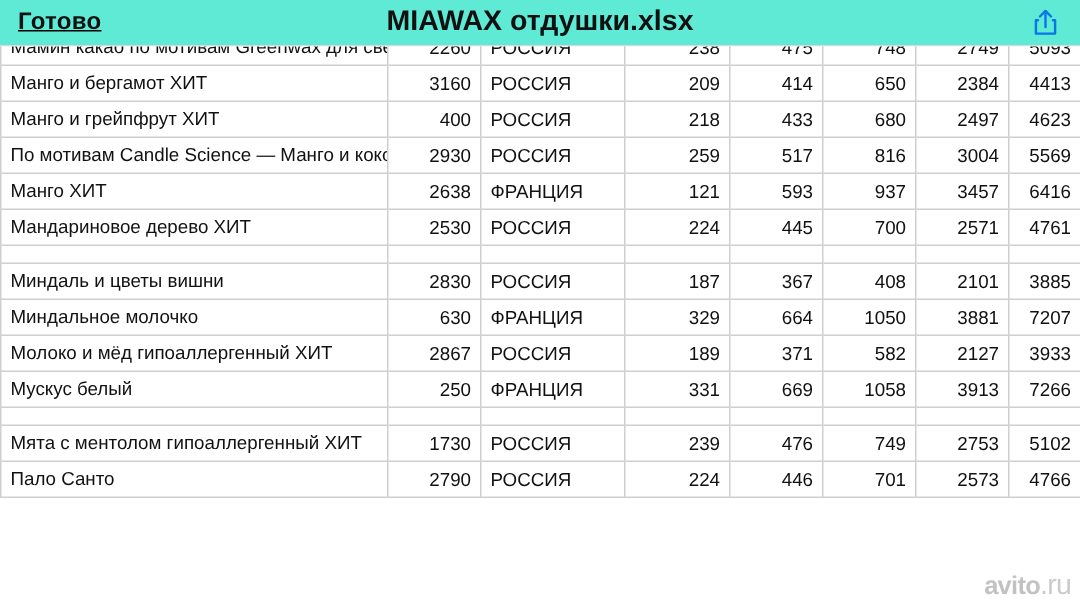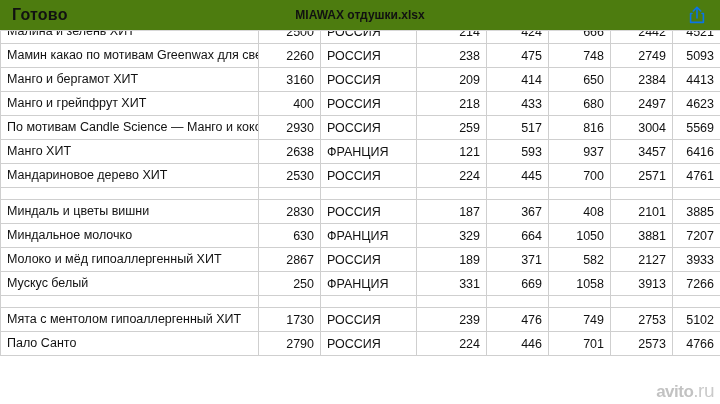--- a/index.html
+++ b/index.html
@@ -18,41 +18,42 @@
     position: relative;
     width: 720px;
     height: 404px;
     background: #f2f2f2;
     overflow: hidden;
   }
   
   .topbar {
     position: relative;
     height: 31px;
-    background: #4d7c0f;
+    background: #5eead4;
     border-bottom: 1px solid #d8d8d8;
     display: flex;
     align-items: center;
     padding: 0 12px;
     box-sizing: border-box;
+    text-decoration: underline;
   }
   .done-btn {
     font-size: 16px;
     font-weight: bold;
     color: #111;
     letter-spacing: 0.2px;
     cursor: pointer;
     flex: 0 0 auto;
   }
   .doc-title {
     position: absolute;
     left: 0;
     right: 0;
     text-align: center;
-    font-size: 12px;
+    font-size: 19px;
     font-weight: bold;
     color: #111;
     pointer-events: none;
   }
   .share-icon {
     margin-left: auto;
     flex: 0 0 auto;
     width: 22px;
     height: 22px;
     display: flex;
@@ -132,30 +133,20 @@
         <path d="M6.3 6 L10 2.3 L13.7 6" stroke="#0a74e8" stroke-width="1.6" fill="none" stroke-linecap="round" stroke-linejoin="round"></path>
         <path d="M5 8.5 H3.6 V17.4 H16.4 V8.5 H15" stroke="#0a74e8" stroke-width="1.6" fill="none" stroke-linecap="round" stroke-linejoin="round"></path>
       </svg>
     </div>
   </div>
 
   <div class="sheet-wrap">
     <table class="sheet">
       <tbody>
           <tr>
-            <td class="c0">Малина и зелень ХИТ</td>
-            <td class="c1">2500</td>
-            <td class="c2">РОССИЯ</td>
-            <td class="c3">214</td>
-            <td class="c4">424</td>
-            <td class="c5">666</td>
-            <td class="c6">2442</td>
-            <td class="c7">4521</td>
-          </tr>
-          <tr>
             <td class="c0">Мамин какао по мотивам Greenwax для свечей ХИТ</td>
             <td class="c1">2260</td>
             <td class="c2">РОССИЯ</td>
             <td class="c3">238</td>
             <td class="c4">475</td>
             <td class="c5">748</td>
             <td class="c6">2749</td>
             <td class="c7">5093</td>
           </tr>
           <tr>

